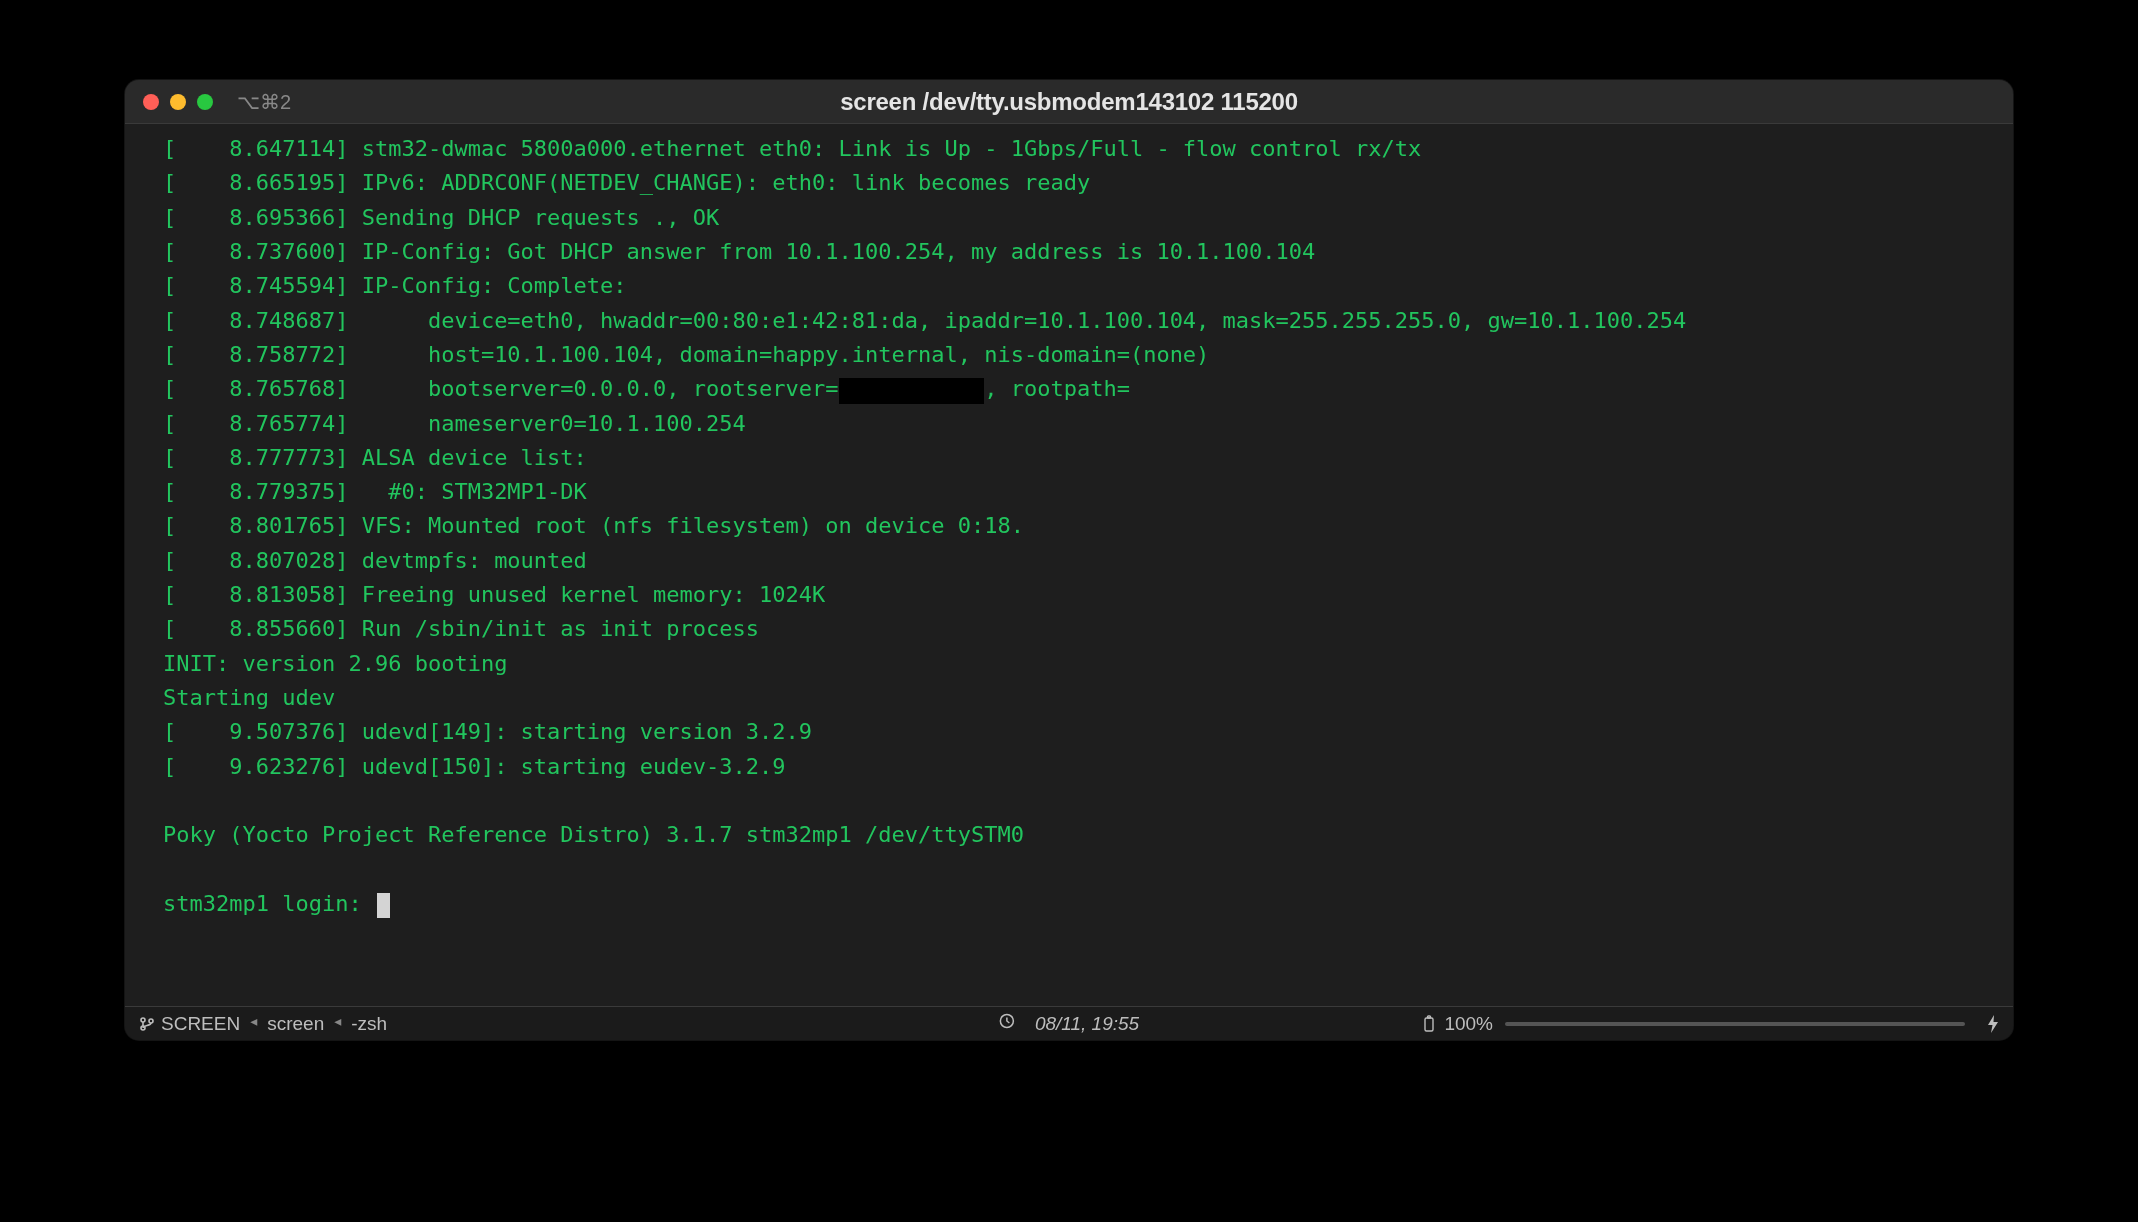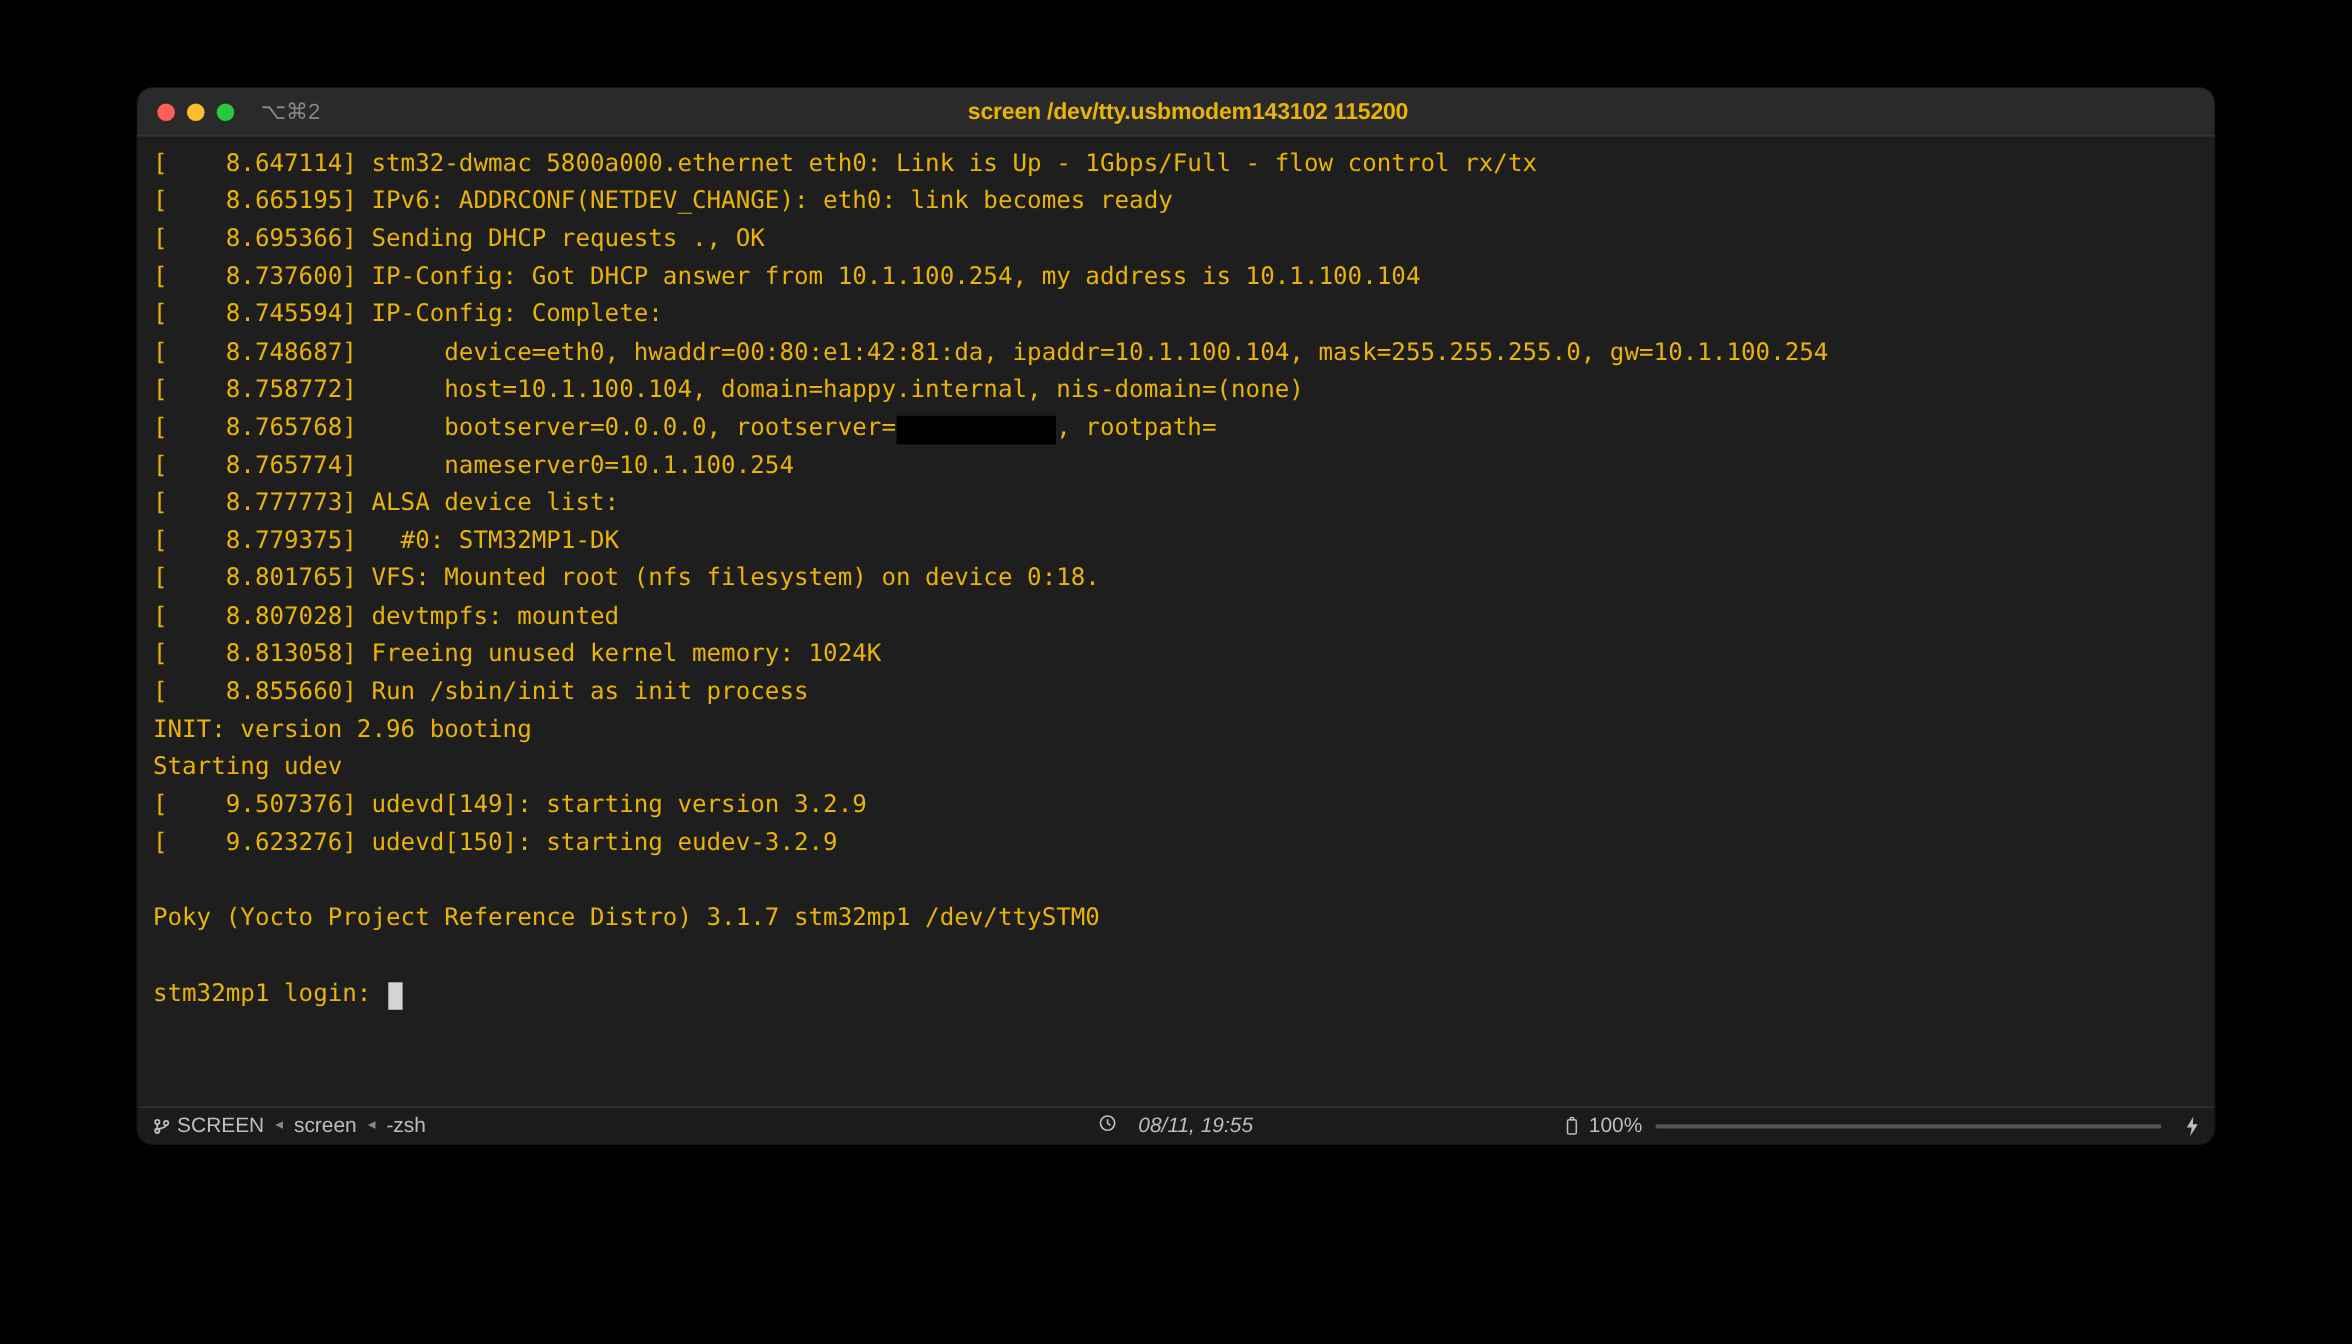--- a/index.html
+++ b/index.html
@@ -53,37 +53,37 @@
       color: #888;
       font-size: 20px;
       font-weight: 500;
       margin-left: 24px;
       font-family: -apple-system, BlinkMacSystemFont, sans-serif;
     }
     .titlebar-title {
       position: absolute;
       left: 50%;
       transform: translateX(-50%);
-      color: #eab308;
-      font-size: 21px;
+      color: #e5e5e5;
+      font-size: 24px;
       font-weight: 600;
       font-family: -apple-system, BlinkMacSystemFont, sans-serif;
       letter-spacing: -0.01em;
-      margin-left: 11px;
     }
     .terminal-body {
       flex: 1;
       padding: 8px 14px 2px 14px;
-      color: #eab308;
+      color: #22c55e;
       font-size: 22px;
       line-height: 1.56;
       white-space: pre;
       font-family: ui-monospace, "SF Mono", Menlo, Monaco, Consolas, monospace;
       overflow: hidden;
       position: relative;
+      margin-left: 24px;
     }
     .terminal-body .line {
       white-space: pre-wrap;
       word-break: break-all;
     }
     .redacted {
       display: inline-block;
       width: 11ch;
       height: 1.2em;
       background: #000;

